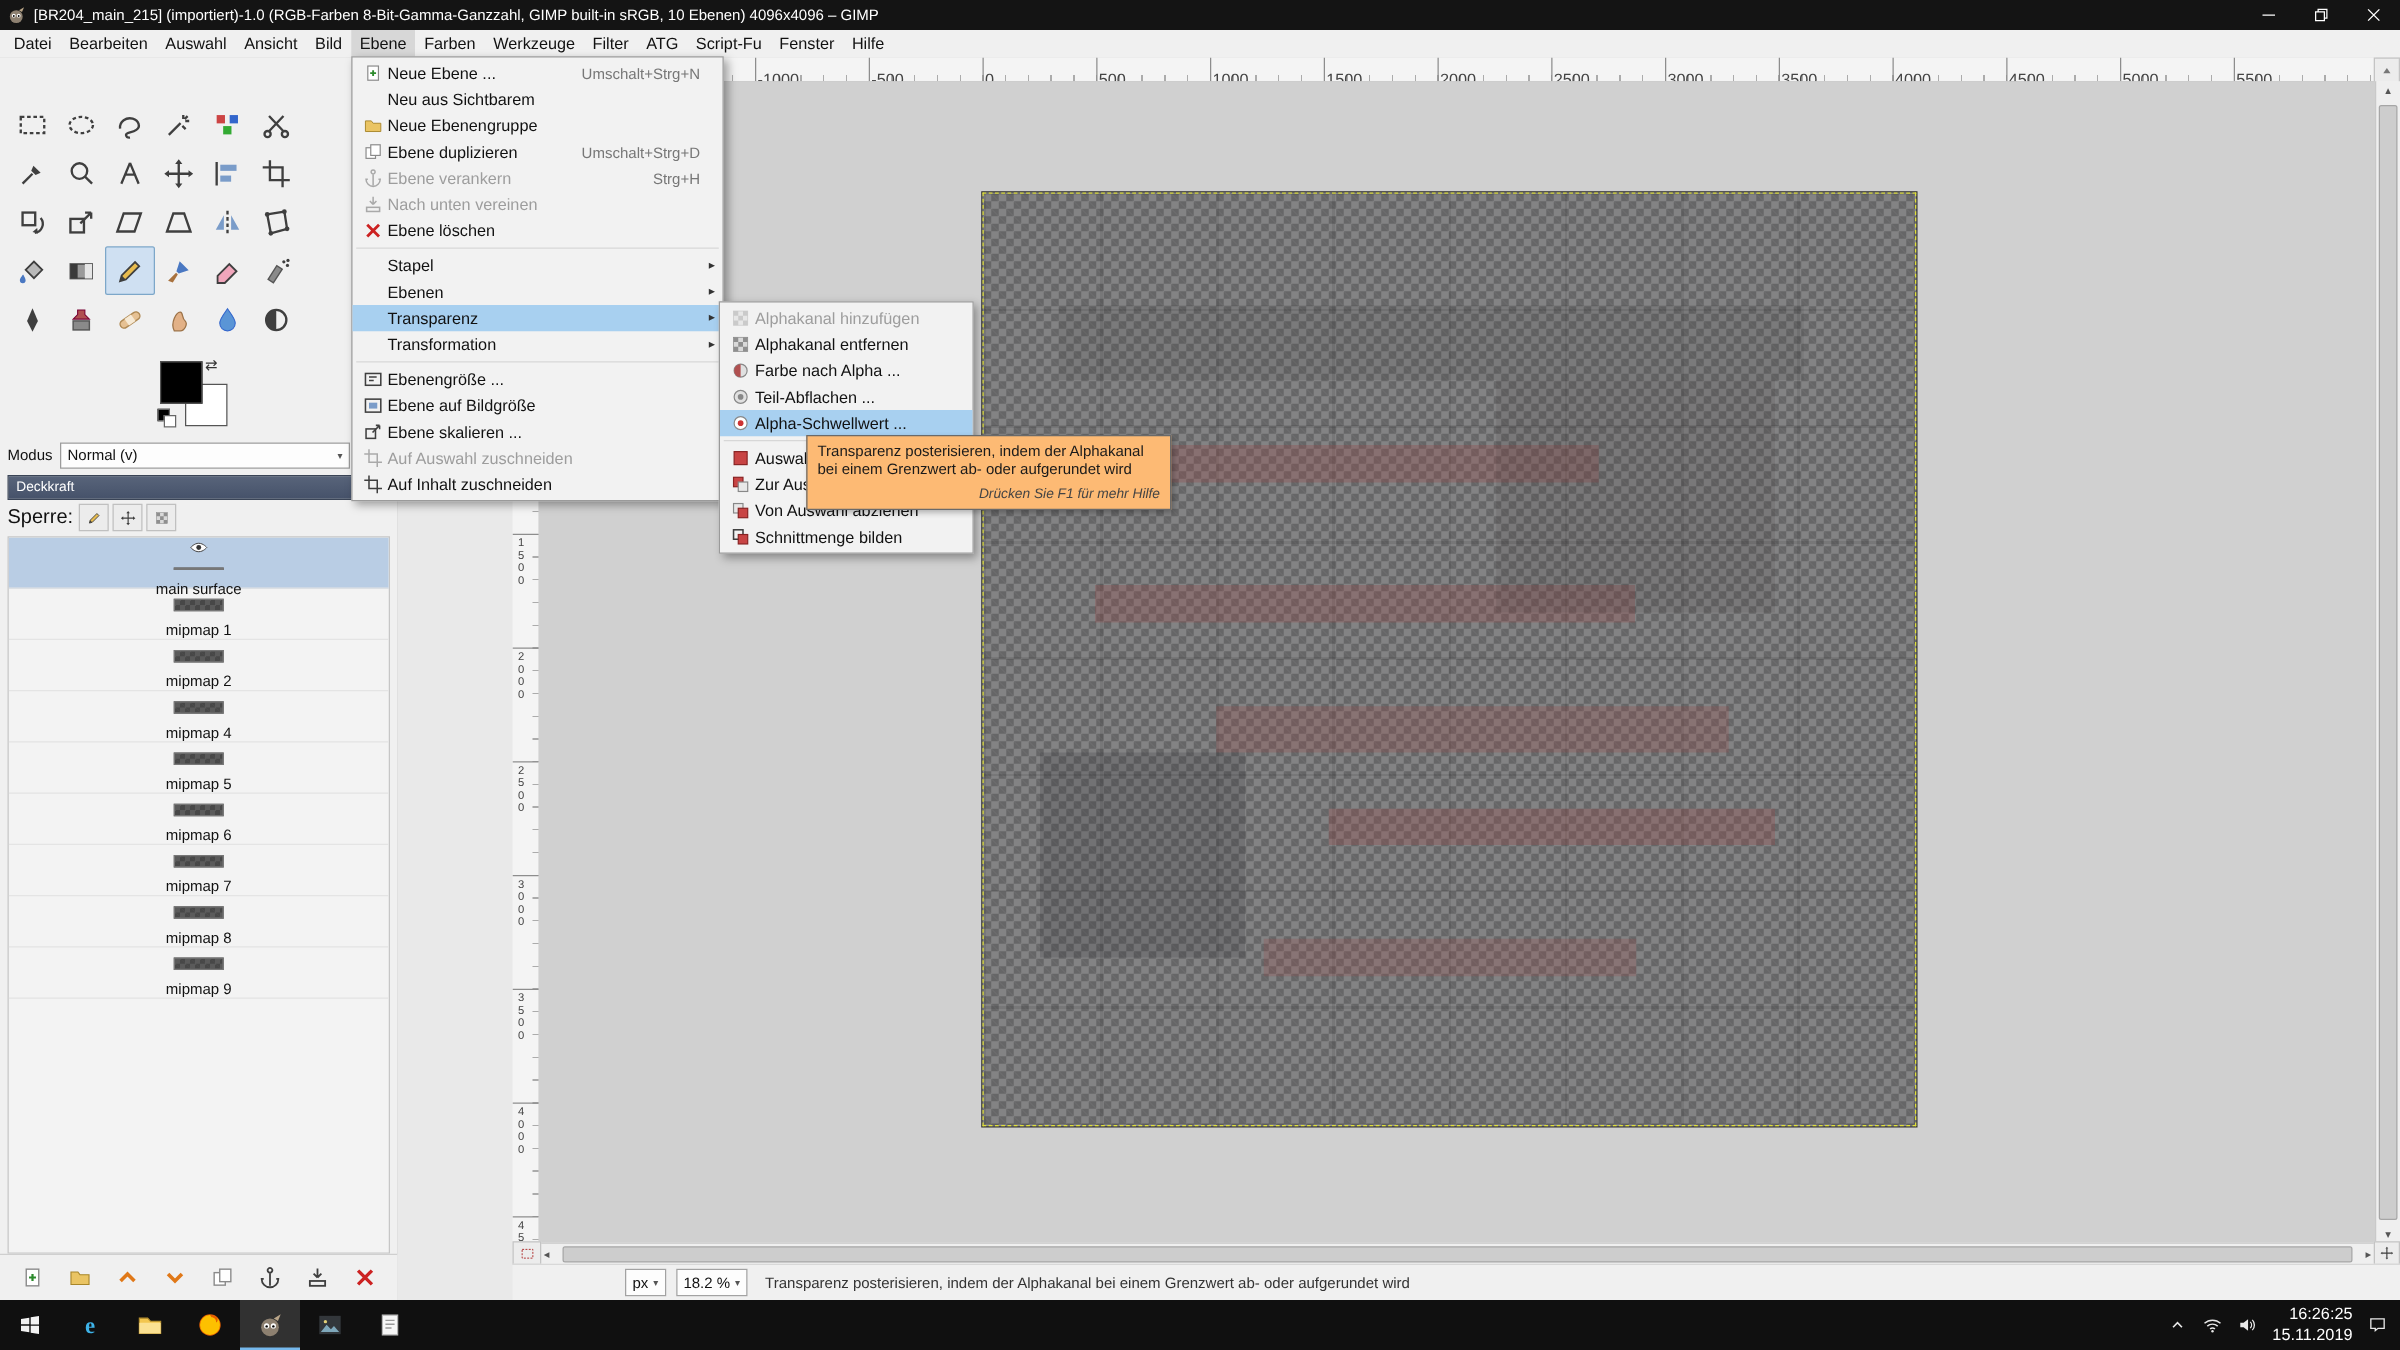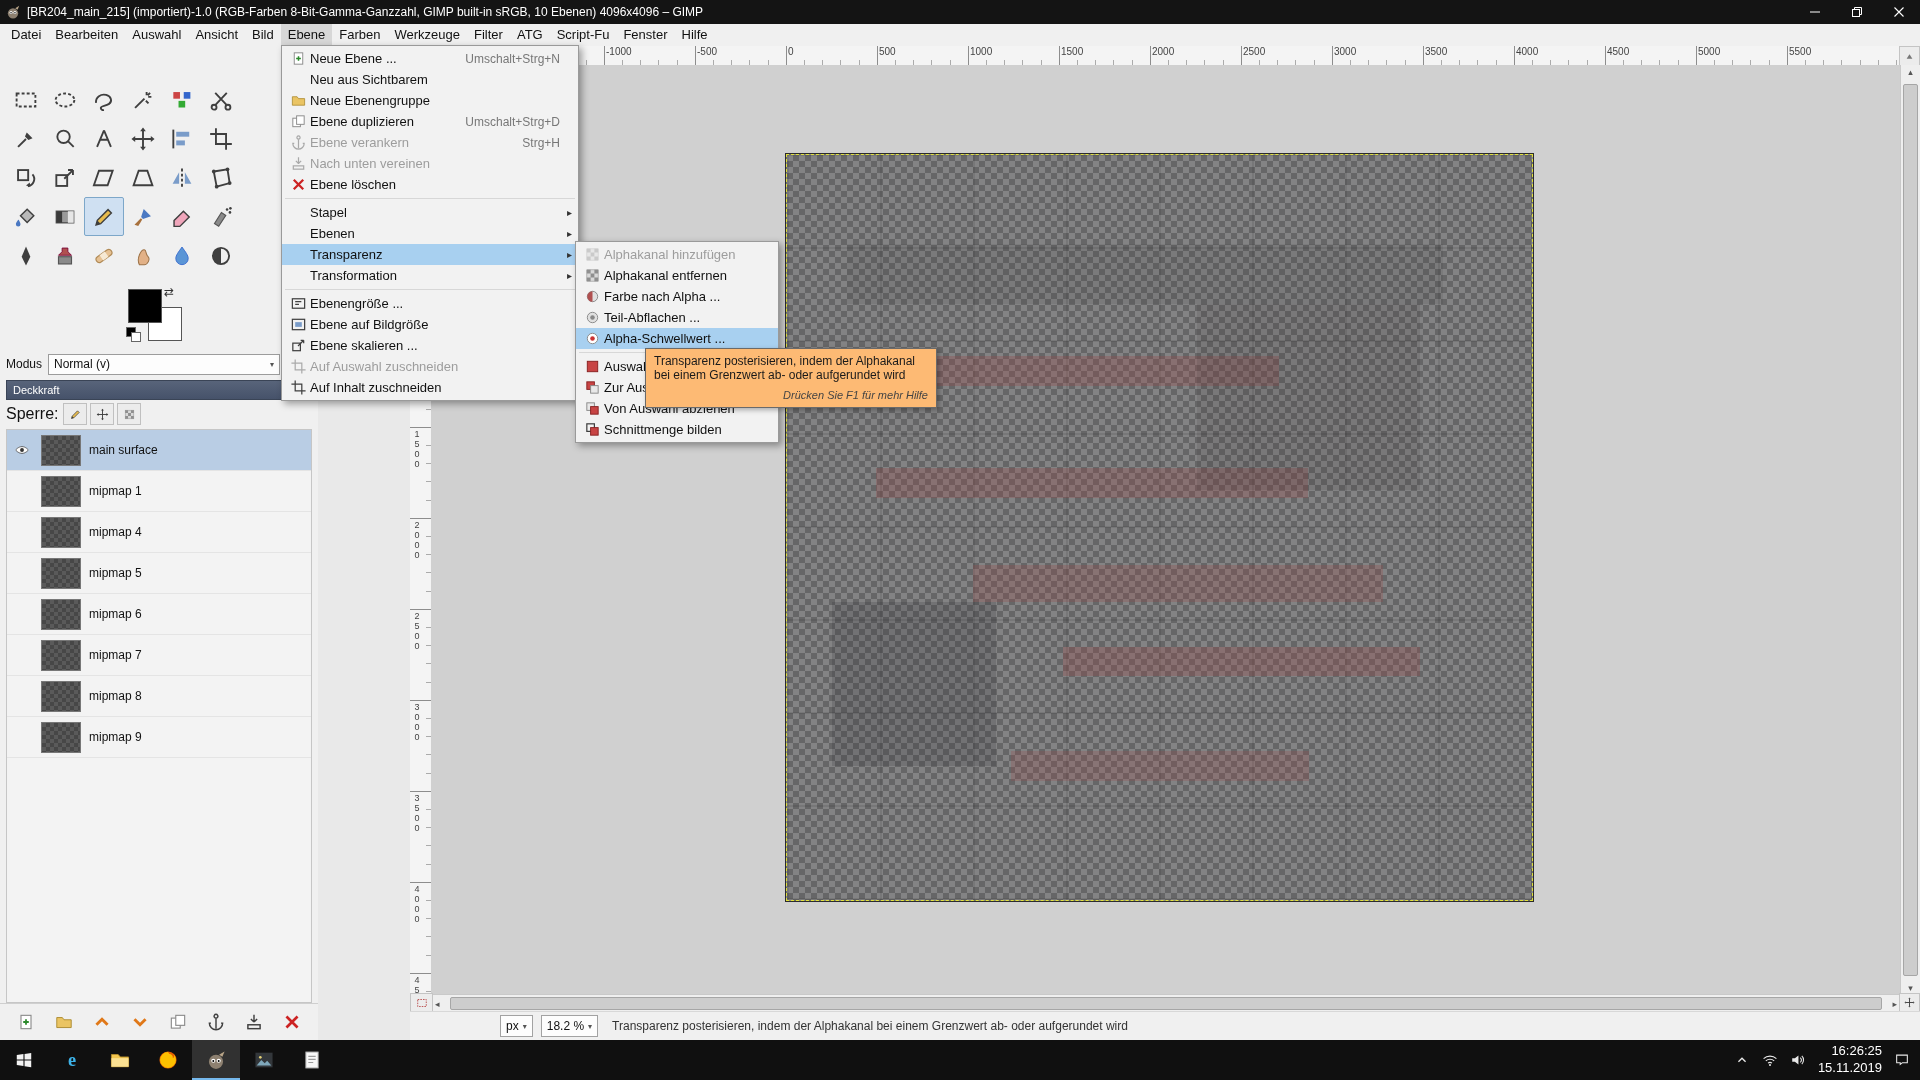--- a/index.html
+++ b/index.html
@@ -53,41 +53,41 @@
   .mode-extra{width:24px;height:21px;border:1px solid #ababab;background:#e7e7e7;
               display:flex;align-items:center;justify-content:center;}
   .op-bar{margin-top:4px;height:18px;background:linear-gradient(#58647a,#46526a);border:1px solid #3a4456;
           color:#fff;font-size:11px;display:flex;align-items:center;padding:0 6px;position:relative;}
   .op-spin{position:absolute;right:0;top:0;bottom:0;width:15px;background:#dcdcdc;border-left:1px solid #999;
            display:flex;flex-direction:column;align-items:center;justify-content:center;font-size:6px;color:#444;line-height:6px;}
   .row-lock{display:flex;align-items:center;gap:5px;height:24px;font-size:16px;margin-top:2px;}
   .lockbtn{width:22px;height:20px;border:1px solid #c0c0c0;background:#ececec;display:flex;
            align-items:center;justify-content:center;}
   .layer-list{flex:1;margin-top:3px;border:1px solid #c6c6c6;background:#f3f3f3;overflow:hidden;}
-  .layer-row{display:flex;align-items:center;height:40px;gap:8px;padding:0 4px;border-bottom:1px solid #e4e4e4;}
+  .layer-row{display:flex;align-items:center;height:40px;gap:8px;padding:0 4px;border-bottom:1px solid #e4e4e4;flex-direction:column;}
   .layer-row.selected{background:#b9cde4;}
   .eye-cell{width:22px;display:flex;justify-content:center;}
   .layer-thumb{width:38px;height:29px;border:1px solid #777;background-color:#5a5a5a;
      background-image:linear-gradient(45deg,#474747 25%,transparent 25%,transparent 75%,#474747 75%),
                       linear-gradient(45deg,#474747 25%,transparent 25%,transparent 75%,#474747 75%);
      background-size:8px 8px;background-position:0 0,4px 4px;}
   .layer-name{font-size:12px;}
   .panel-buttons{height:36px;display:flex;align-items:center;justify-content:space-between;
                  padding:0 10px;border-top:1px solid #cfcfcf;background:#f0f0f0;}
   .pbtn{width:32px;height:28px;display:flex;align-items:center;justify-content:center;border-radius:2px;}
 
   
   .canvas-win{position:absolute;left:318px;top:0;right:0;bottom:0;background:#e9e9e9;}
   .ruler-corner{position:absolute;left:92px;top:0;width:21px;height:19px;background:#f2f2f2;
                 border-right:1px solid #b9b9b9;border-bottom:1px solid #b9b9b9;}
   .ruler-top{position:absolute;left:113px;right:19px;top:0;height:19px;background-color:#f4f4f4;
      border-bottom:1px solid #b5b5b5;overflow:hidden;
      background-image:repeating-linear-gradient(90deg,#ababab 0 1px,transparent 1px 18.2px);
      background-size:100% 5px;background-position:left 9px bottom 0;background-repeat:no-repeat;}
-  .ruler-top .rlab{position:absolute;top:0;font-size:10px;color:#444;transform:translateX(2px);white-space:nowrap;}
+  .ruler-top .rlab{position:absolute;top:10px;font-size:13px;color:#444;transform:translateX(2px);white-space:nowrap;}
   .ruler-top .rtick{position:absolute;top:0;bottom:0;width:1px;background:#8d8d8d;}
   .ruler-left{position:absolute;left:92px;width:21px;top:19px;bottom:45px;background-color:#f4f4f4;
      border-right:1px solid #b5b5b5;overflow:hidden;
      background-image:repeating-linear-gradient(180deg,#ababab 0 1px,transparent 1px 18.2px);
      background-size:5px 100%;background-position:right 0 top 16px;background-repeat:no-repeat;}
   .ruler-left .rlab{position:absolute;left:2px;writing-mode:vertical-rl;text-orientation:upright;
      font-size:9px;color:#444;transform:translateY(2px);line-height:10px;}
   .ruler-left .rtick{position:absolute;left:0;right:0;height:1px;background:#8d8d8d;}
   .corner-tr{position:absolute;right:0;top:0;width:19px;height:19px;background:#ececec;border:1px solid #c4c4c4;
              display:flex;align-items:center;justify-content:center;}
@@ -513,20 +513,25 @@
                   <circle cx="9" cy="9" r="2.2" fill="#333"></circle>
                 </svg>
               </span>
               <div class="layer-thumb"></div>
               <span class="layer-name">main surface</span>
             </div>
             <div class="layer-row">
               <span class="eye-cell"></span>
               <div class="layer-thumb"></div>
               <span class="layer-name">mipmap 1</span>
+            </div>
+            <div class="layer-row">
+              <span class="eye-cell"></span>
+              <div class="layer-thumb"></div>
+              <span class="layer-name">mipmap 2</span>
             </div>
             <div class="layer-row">
               <span class="eye-cell"></span>
               <div class="layer-thumb"></div>
               <span class="layer-name">mipmap 4</span>
             </div>
             <div class="layer-row">
               <span class="eye-cell"></span>
               <div class="layer-thumb"></div>
               <span class="layer-name">mipmap 5</span>

